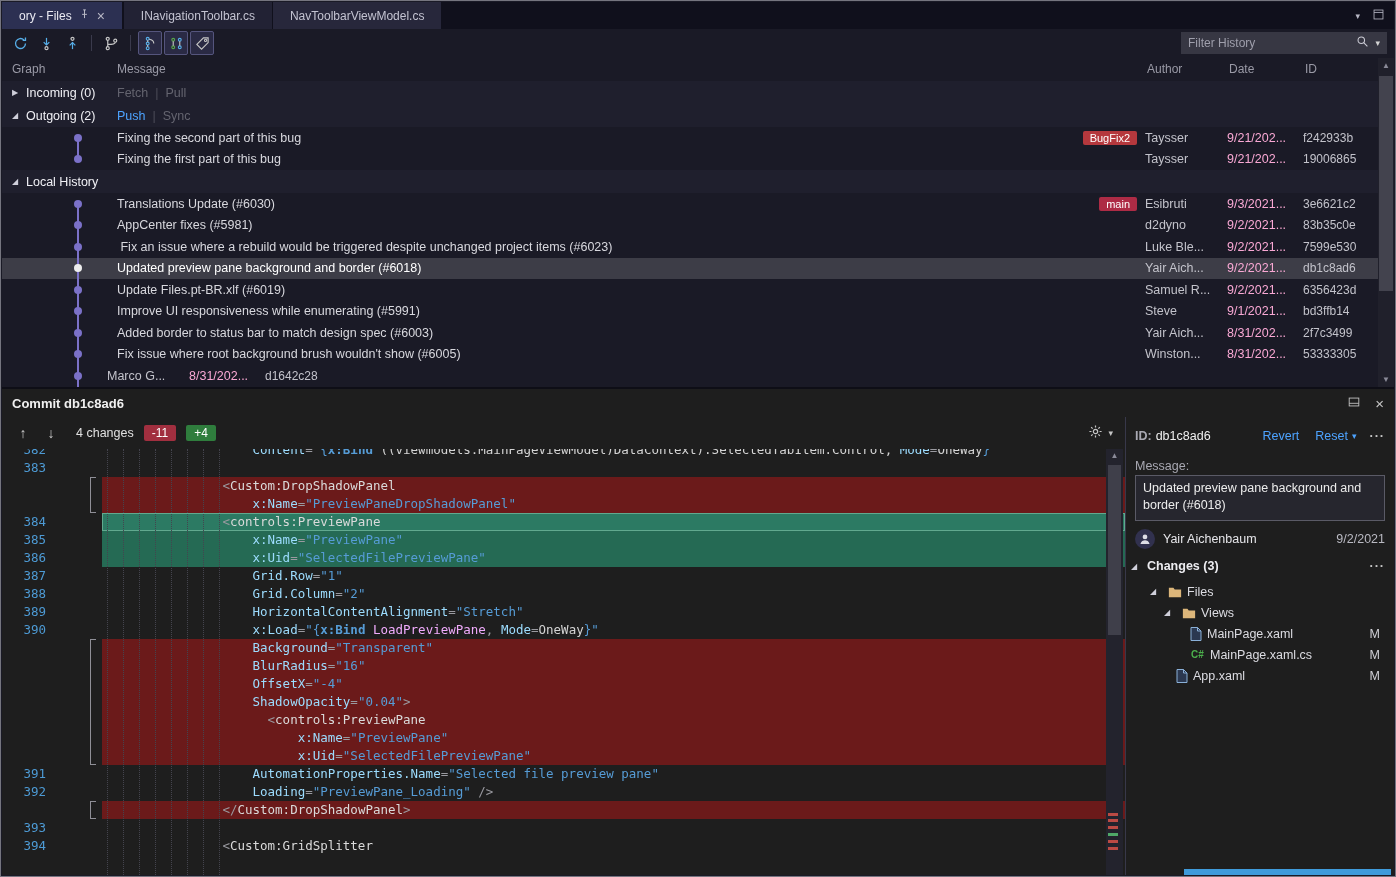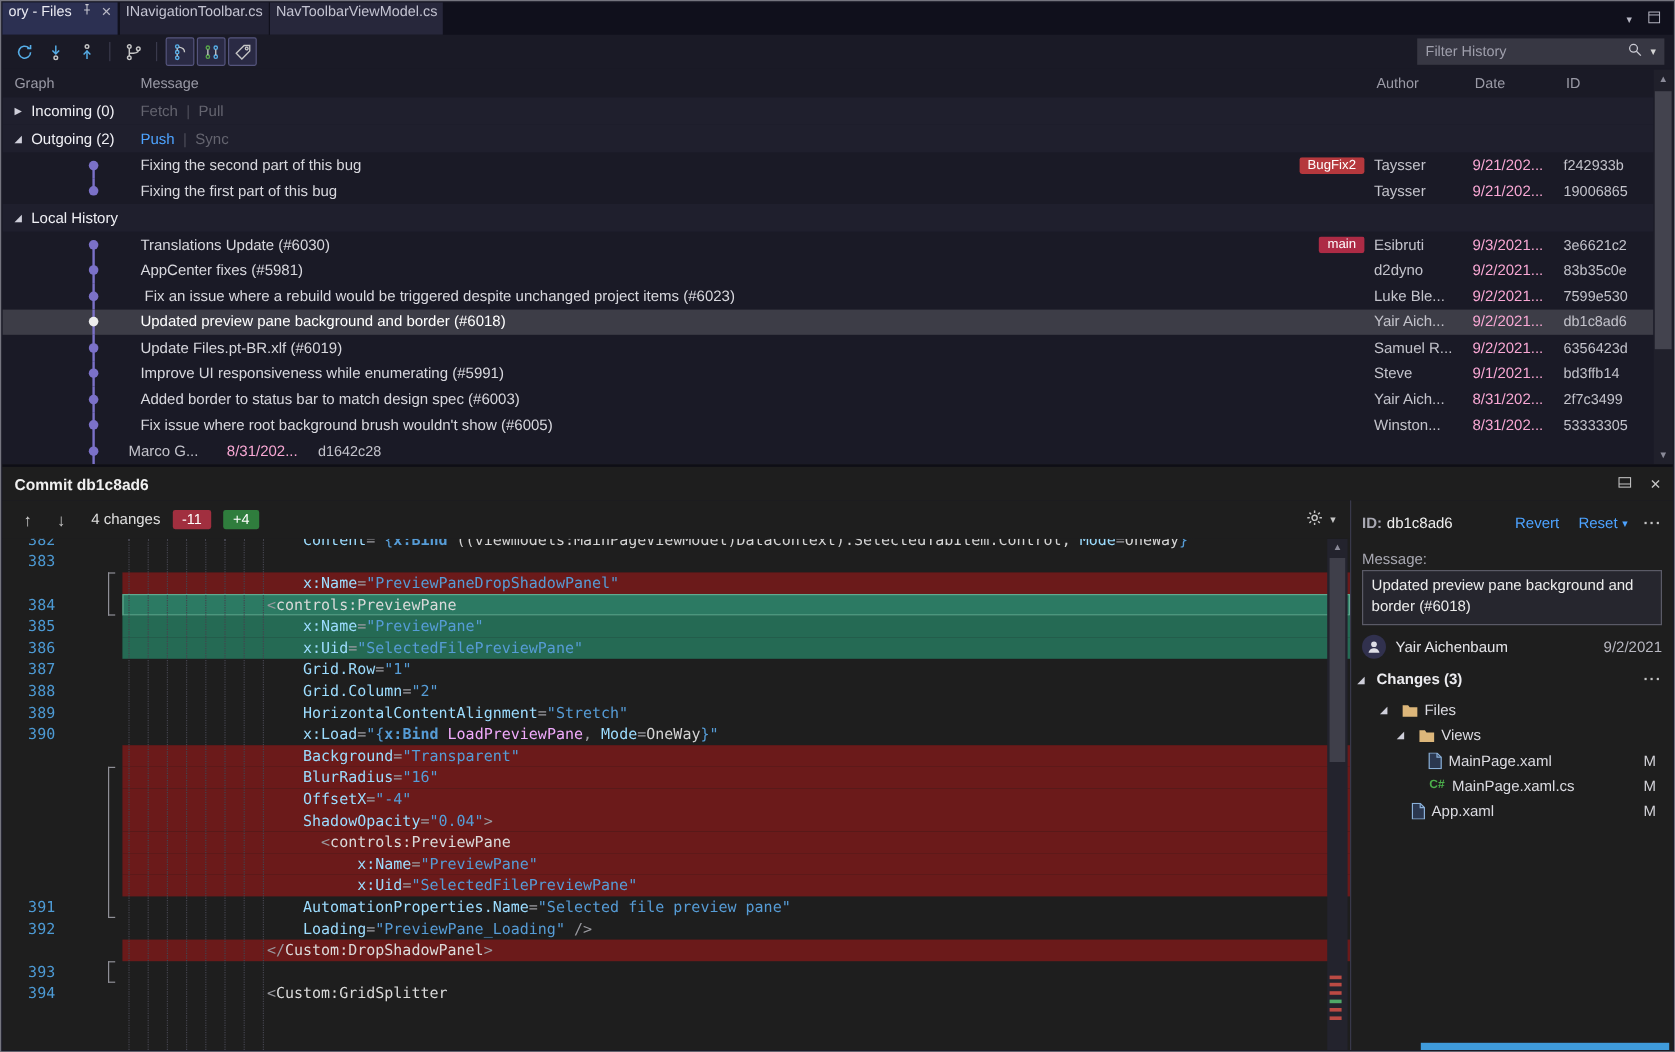--- a/index.html
+++ b/index.html
@@ -2,21 +2,21 @@
 <html style="--accent-blue: #4da3ff; --graph-purple: #7b71c8; --badge-red: #b5383d; --branch-badge-red: #ad2b45; --deletion-line-bg: #6b1a1a; --addition-line-bg: #256a54; --deletion-badge-bg: #a12f3f; --addition-badge-bg: #2f7d3d; --panel-scrollbar-blue: #3f9bdb;"><head>
 <meta charset="utf-8">
 <style>
   *{margin:0;padding:0;box-sizing:border-box}
   html,body{width:1396px;height:877px;overflow:hidden;background:#1e1e1e}
   body{font-family:"Liberation Sans",sans-serif;font-size:12.5px;color:#d4d4d4;position:relative}
   .win{position:absolute;inset:0;background:#1a1a26;border:1px solid #75757f}
 
   
   .tabstrip{position:absolute;top:1px;left:1px;right:1px;height:27px;background:#10101c;display:flex;align-items:stretch}
-  .tab{display:flex;align-items:flex-start;padding:0 5px;gap:7px;font-size:12px;color:#c3c3d1;cursor:default}
+  .tab{display:flex;align-items:center;padding:0 17px;gap:7px;font-size:12px;color:#c3c3d1;cursor:default}
   .tab.active{background:#2c3052;color:#eaeaf2}
   .tab.t2{background:#222234;margin-left:2px}
   .tab.t3{background:#27273b;margin-left:1px}
   .tab-close{font-size:14px;line-height:14px;color:#b9b9c6}
   .strip-right{margin-left:auto;display:flex;align-items:center;gap:12px;padding-right:9px;color:#b9b9c6}
   .chev9{font-size:9px}
 
   
   .toolbar{position:absolute;top:28px;left:1px;right:1px;height:28px;background:#1a1a26;display:flex;align-items:center;padding:0 6px;gap:2px}
   .tbtn{width:24px;height:24px;display:flex;align-items:center;justify-content:center;border:1px solid transparent;border-radius:2px}
@@ -418,20 +418,21 @@
           </svg>
       </span>
       <span class="chev9">▾</span>
     </span>
   </div>
 
   <div class="codewrap">
     <div id="code-lines">
         <div class="cline ctx cut"><span class="lnum">382</span><span class="lcontent"><span class="sg-d">                    </span><span class="sg-a">Content</span><span class="sg-p">=</span><span class="sg-v">"{</span><span class="sg-k">x:Bind</span><span class="sg-d"> ((viewmodels:MainPageViewModel)DataContext).SelectedTabItem.Control, </span><span class="sg-a">Mode</span><span class="sg-p">=</span><span class="sg-d">OneWay</span><span class="sg-v">}"</span></span></div>
         <div class="cline ctx"><span class="lnum">383</span><span class="lcontent"></span></div>
+        <div class="cline del"><span class="lnum"></span><span class="lcontent"><span class="sg-p">                &lt;</span><span class="sg-t">Custom:DropShadowPanel</span></span></div>
         <div class="cline del"><span class="lnum"></span><span class="lcontent"><span class="sg-d">                    </span><span class="sg-a">x:Name</span><span class="sg-p">=</span><span class="sg-v">"PreviewPaneDropShadowPanel"</span></span></div>
         <div class="cline add cur"><span class="lnum">384</span><span class="lcontent"><span class="sg-p">                &lt;</span><span class="sg-t">controls:PreviewPane</span></span></div>
         <div class="cline add"><span class="lnum">385</span><span class="lcontent"><span class="sg-d">                    </span><span class="sg-a">x:Name</span><span class="sg-p">=</span><span class="sg-v">"PreviewPane"</span></span></div>
         <div class="cline add"><span class="lnum">386</span><span class="lcontent"><span class="sg-d">                    </span><span class="sg-a">x:Uid</span><span class="sg-p">=</span><span class="sg-v">"SelectedFilePreviewPane"</span></span></div>
         <div class="cline ctx"><span class="lnum">387</span><span class="lcontent"><span class="sg-d">                    </span><span class="sg-a">Grid.Row</span><span class="sg-p">=</span><span class="sg-v">"1"</span></span></div>
         <div class="cline ctx"><span class="lnum">388</span><span class="lcontent"><span class="sg-d">                    </span><span class="sg-a">Grid.Column</span><span class="sg-p">=</span><span class="sg-v">"2"</span></span></div>
         <div class="cline ctx"><span class="lnum">389</span><span class="lcontent"><span class="sg-d">                    </span><span class="sg-a">HorizontalContentAlignment</span><span class="sg-p">=</span><span class="sg-v">"Stretch"</span></span></div>
         <div class="cline ctx"><span class="lnum">390</span><span class="lcontent"><span class="sg-d">                    </span><span class="sg-a">x:Load</span><span class="sg-p">=</span><span class="sg-v">"{</span><span class="sg-k">x:Bind</span><span class="sg-d"> </span><span class="sg-b">LoadPreviewPane</span><span class="sg-p">,</span><span class="sg-d"> </span><span class="sg-a">Mode</span><span class="sg-p">=</span><span class="sg-d">OneWay</span><span class="sg-v">}"</span></span></div>
         <div class="cline del"><span class="lnum"></span><span class="lcontent"><span class="sg-d">                    </span><span class="sg-a">Background</span><span class="sg-p">=</span><span class="sg-v">"Transparent"</span></span></div>
         <div class="cline del"><span class="lnum"></span><span class="lcontent"><span class="sg-d">                    </span><span class="sg-a">BlurRadius</span><span class="sg-p">=</span><span class="sg-v">"16"</span></span></div>

